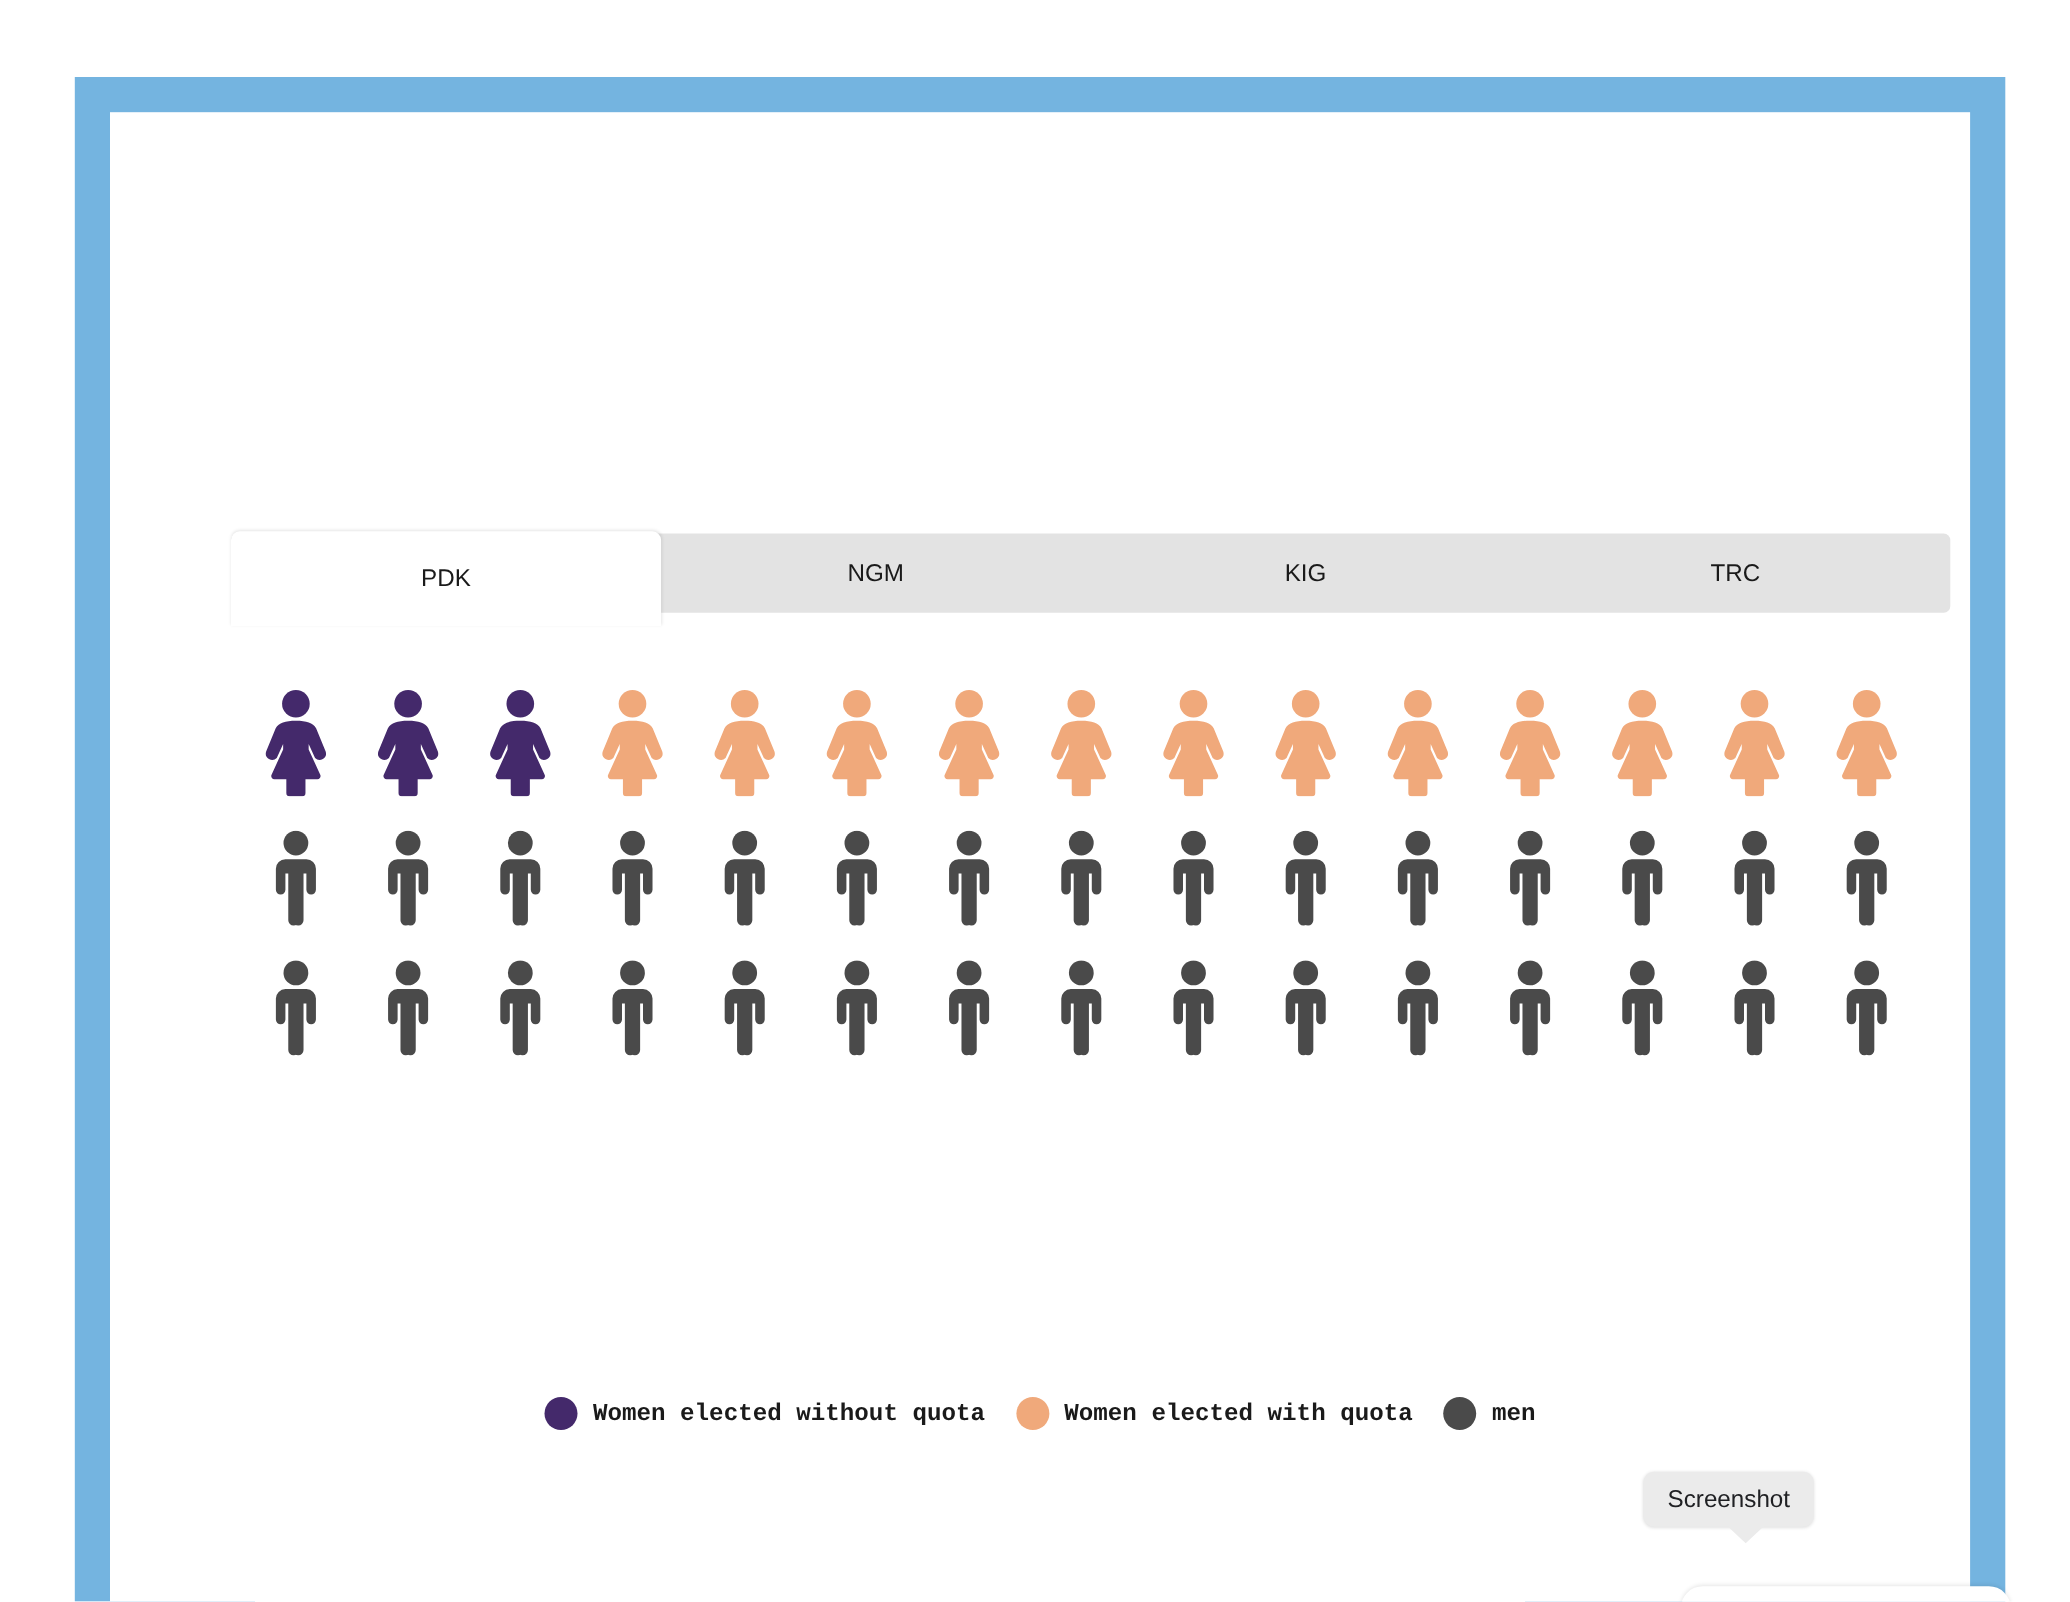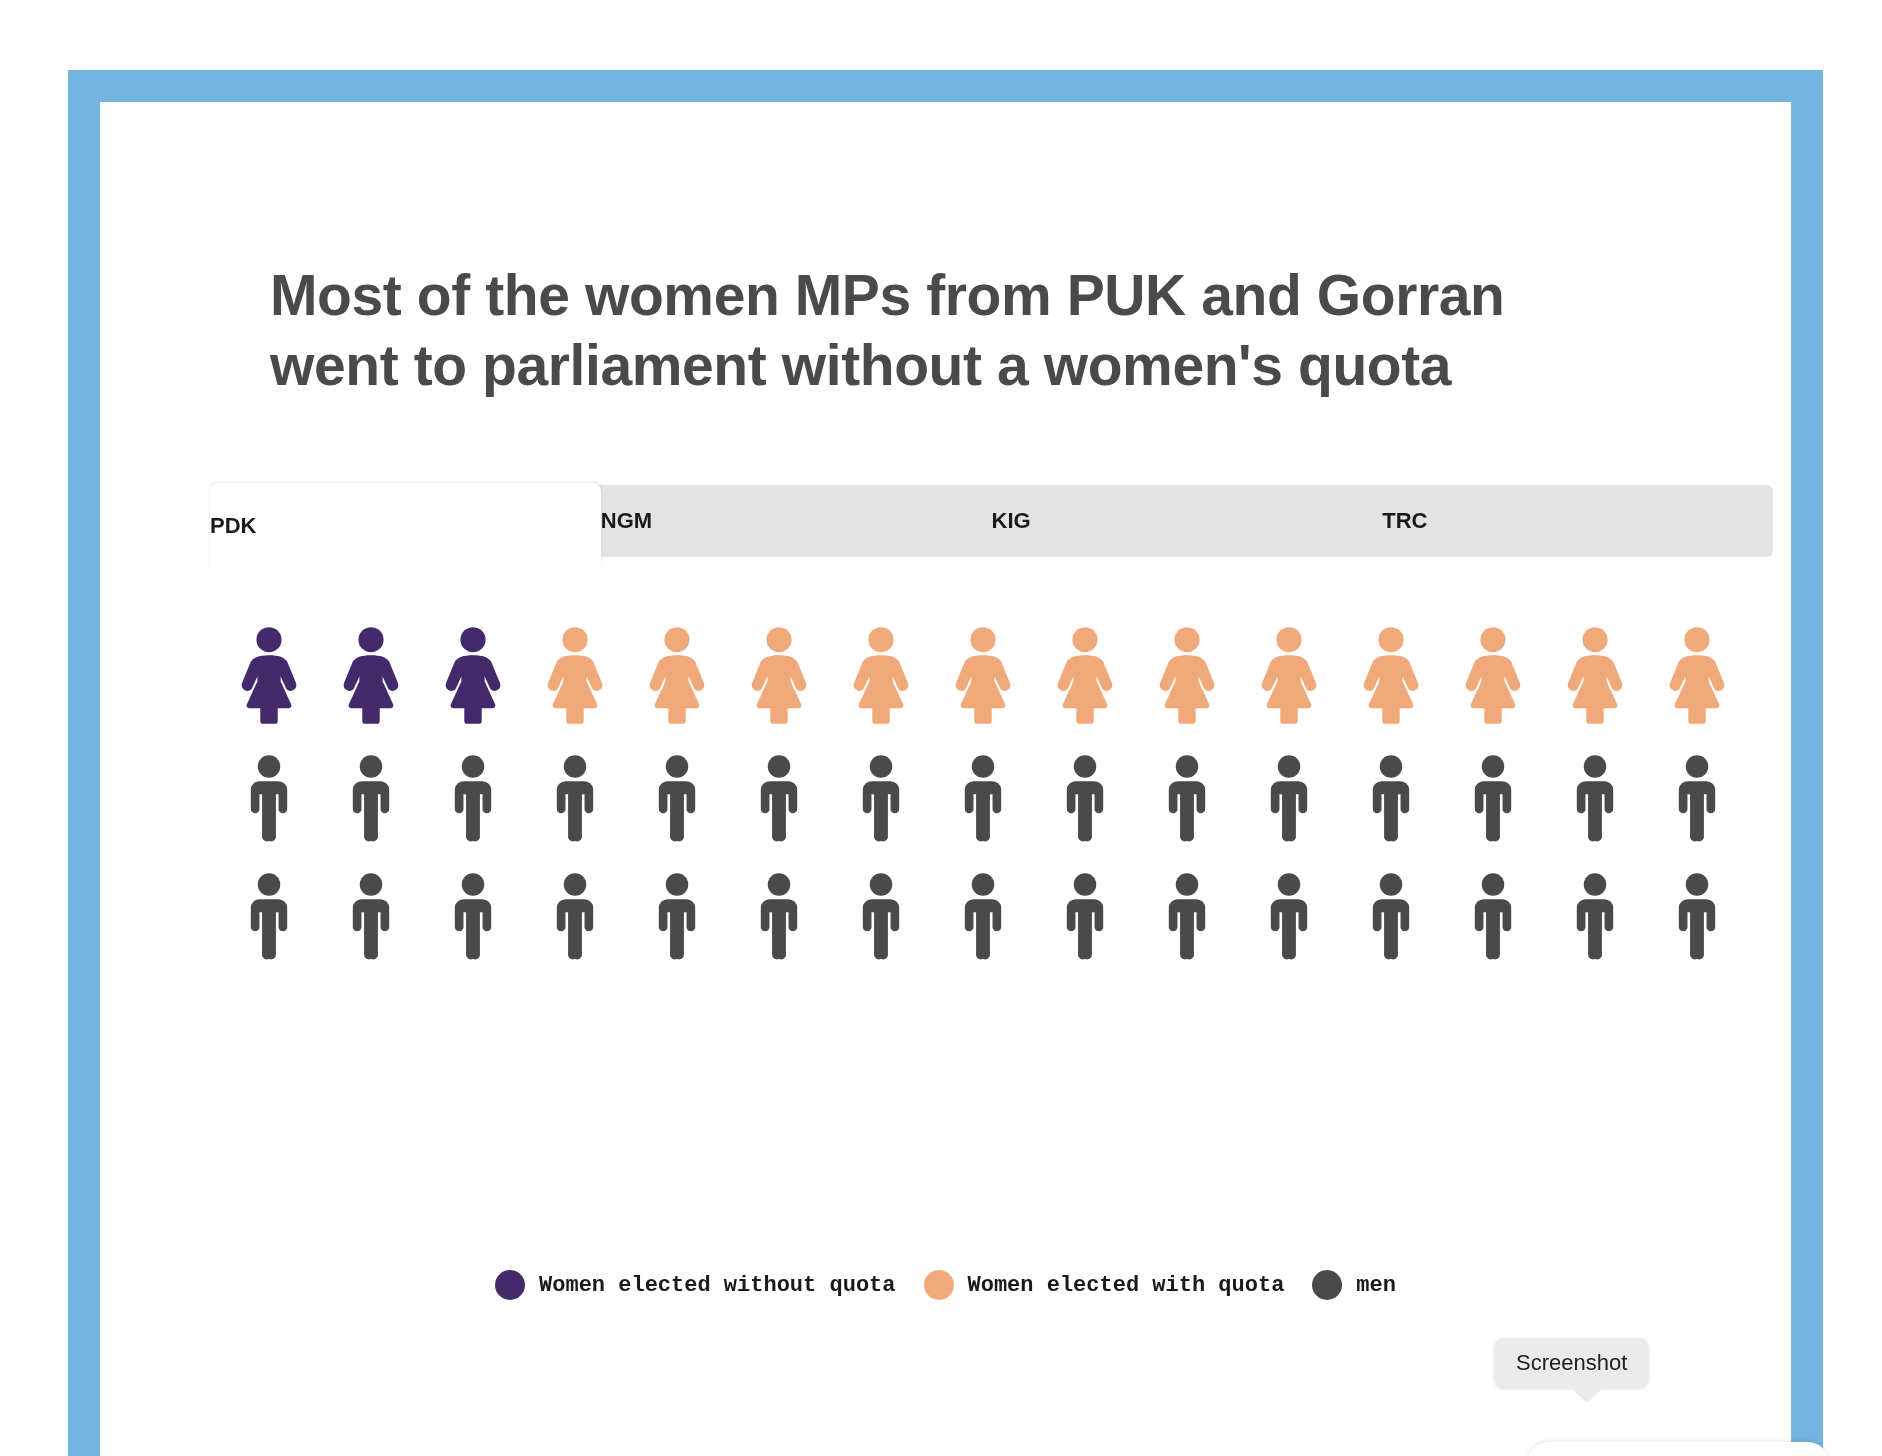--- a/index.html
+++ b/index.html
@@ -57,22 +57,23 @@
     height: 72px;
     background: #e3e3e3;
     border-radius: 6px;
     display: flex;
     align-items: stretch;
   }
   .tab {
     flex: 1 1 0;
     display: flex;
     align-items: center;
+    justify-content: center;
     font-size: 22px;
-    font-weight: bold;
+    font-weight: normal;
     color: #1a1a1a;
     cursor: pointer;
     position: relative;
     user-select: none;
   }
   .tab.active {
     background: #ffffff;
     border-radius: 8px 8px 0 0;
     box-shadow: 0 -1px 3px rgba(0,0,0,0.10);
     height: calc(100% + 14px);
@@ -171,24 +172,20 @@
     box-shadow: 0 -1px 4px rgba(0,0,0,0.10);
     z-index: 40;
   }
 </style>
 </head>
 <body>
 
 <div id="frame">
   <div id="canvas">
 
-    <h1 id="title">
-      <span class="line">Most of the women MPs from PUK and Gorran</span>
-      <span class="line">went to parliament without a women's quota</span>
-    </h1>
 
     <div id="tabbar">
       <div class="tab active">
         <span>PDK</span>
       </div>
       <div class="tab">
         <span>NGM</span>
       </div>
       <div class="tab">
         <span>KIG</span>

